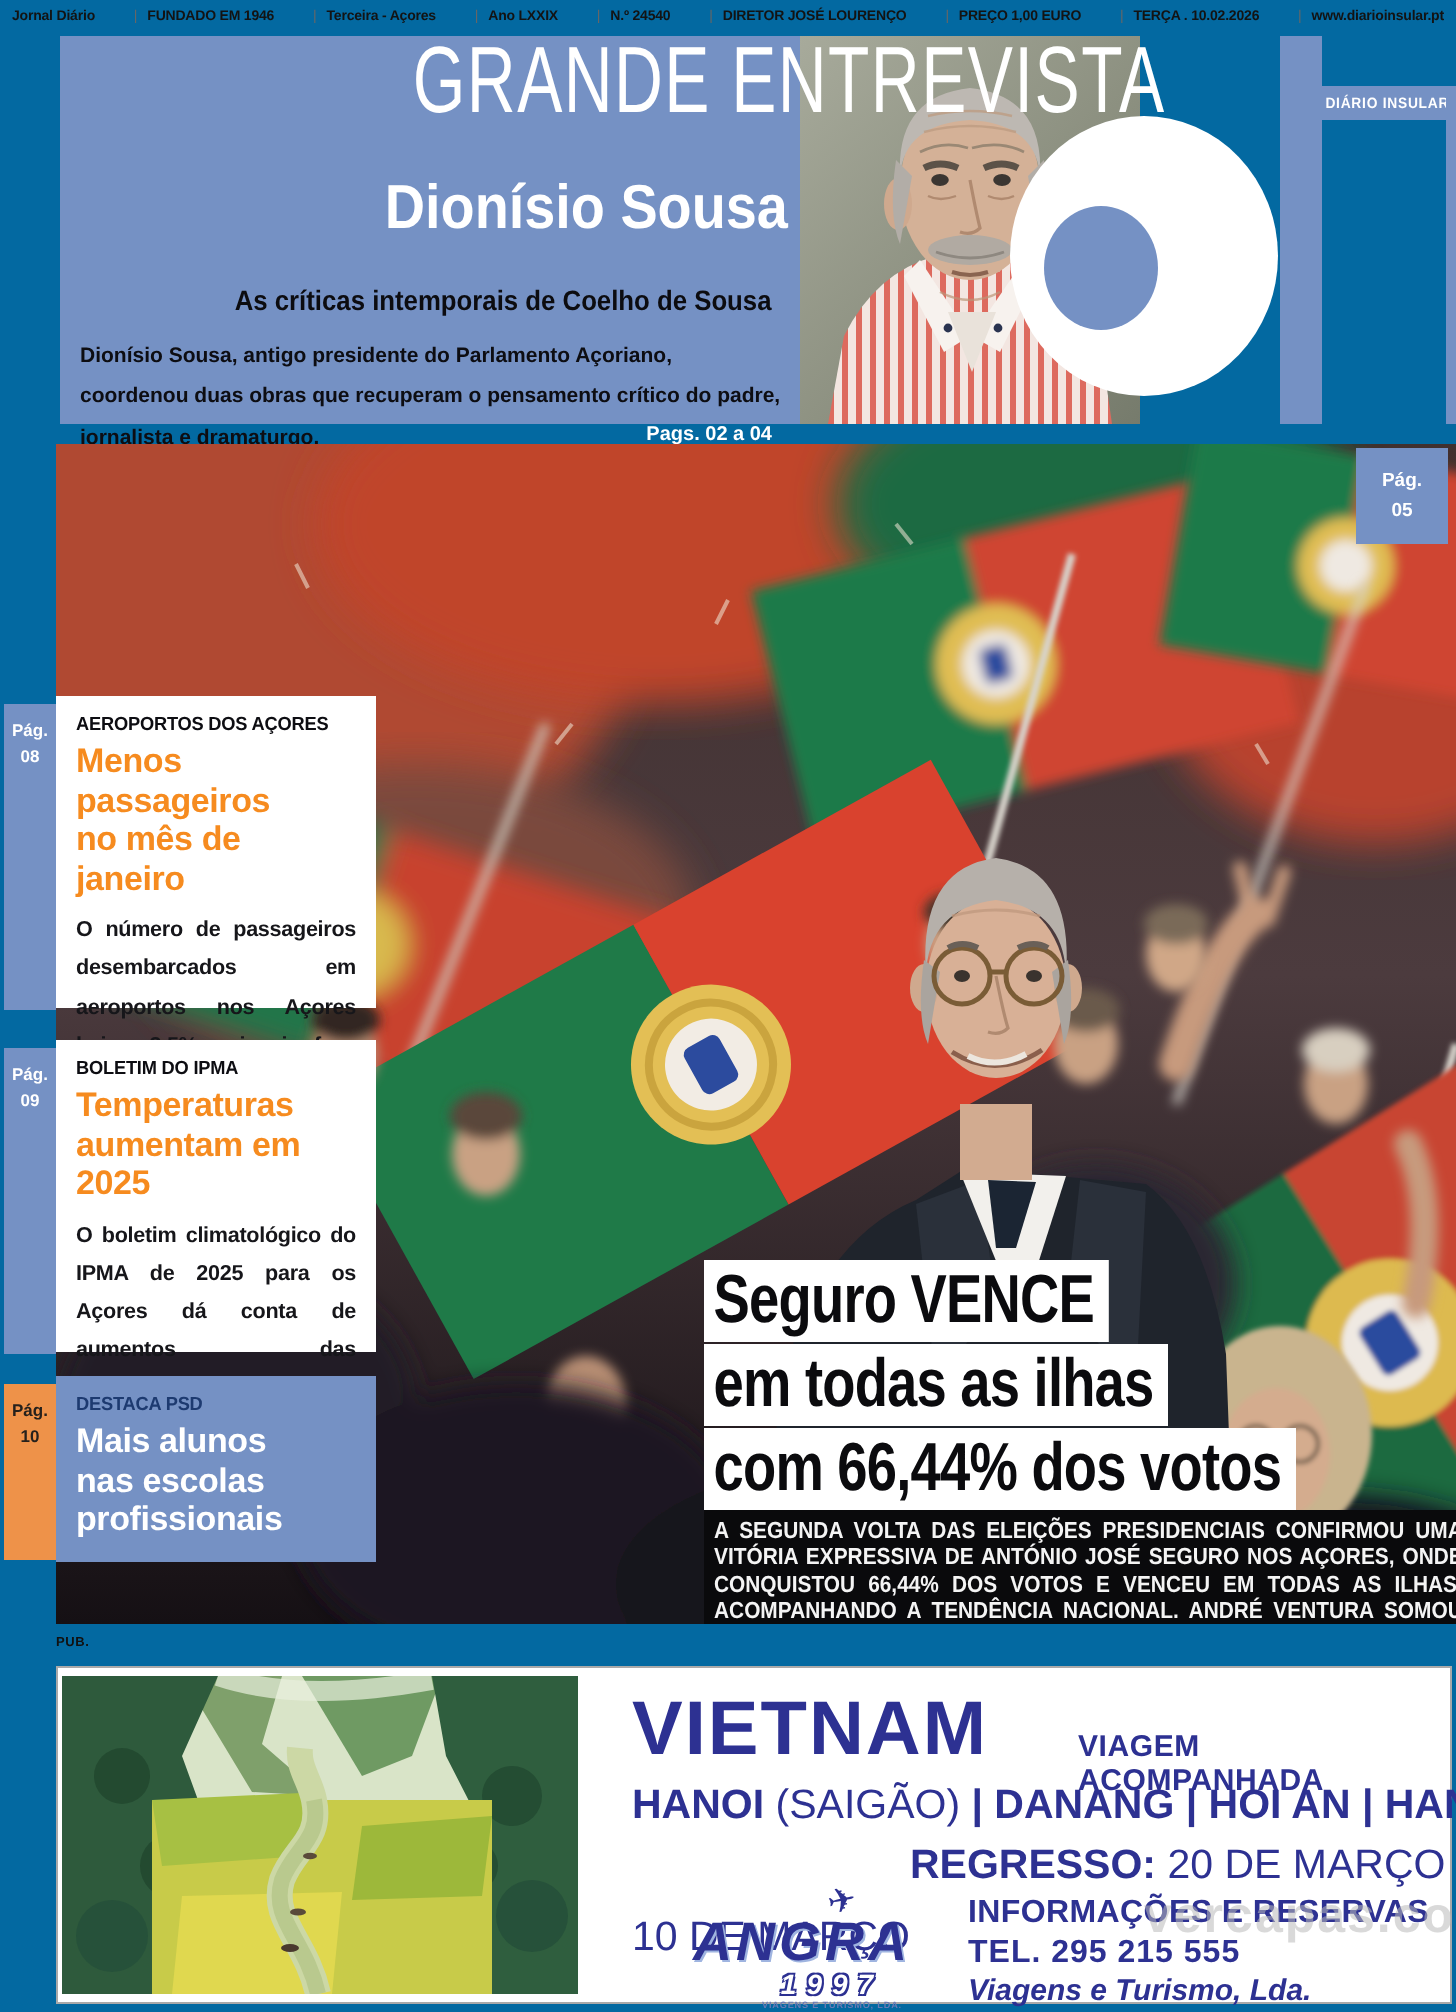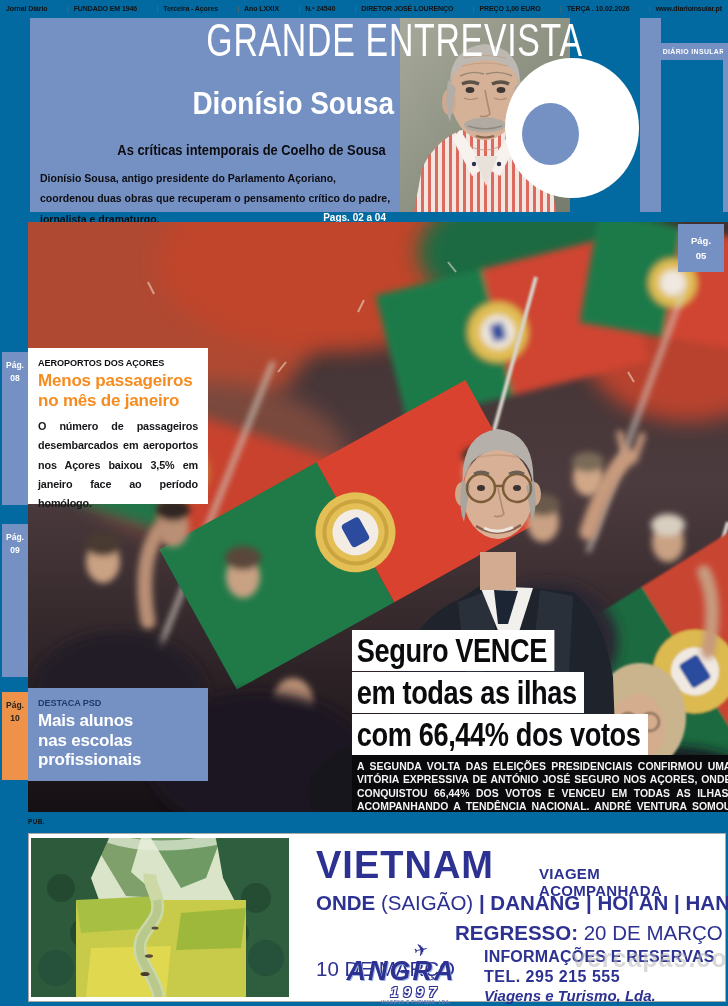--- a/index.html
+++ b/index.html
@@ -35,21 +35,21 @@
   .i-thin{position:absolute;left:723px;top:43px;width:5px;height:169px;background:#7591c4;}
   
   .mainphoto{position:absolute;left:28px;top:222px;width:700px;height:590px;overflow:hidden;background:#241c20;}
   .pagebadge{position:absolute;left:678px;top:224px;width:46px;height:48px;background:#7591c4;
       color:#fff;font-size:9.5px;font-weight:700;text-align:center;white-space:pre-line;
       display:flex;align-items:center;justify-content:center;line-height:1.6;}
   
   .stab{position:absolute;left:2px;width:26px;background:#7591c4;color:#fff;text-align:center;
       font-size:8.5px;font-weight:700;white-space:pre-line;line-height:1.5;padding-top:7px;box-sizing:border-box;}
   .stab.orange{background:#ee9249;color:#26211c;}
-  .sbox{position:absolute;left:28px;width:180px;background:#fff;box-sizing:border-box;padding:9px 10px;}
+  .sbox{position:absolute;left:28px;width:160px;background:#fff;box-sizing:border-box;padding:9px 10px;}
   .sbox.blue{background:#7591c4;}
   .skicker{font-size:9.5px;font-weight:800;color:#0d0d12;letter-spacing:-.1px;white-space:nowrap;transform:scaleX(.96);transform-origin:left;}
   .sbox.blue .skicker{color:#1d3a70;}
   .shead{font-size:17px;font-weight:800;color:#f68b1f;line-height:1.15;white-space:pre-line;margin-top:3px;letter-spacing:-.2px;}
   .sbox.blue .shead{color:#fff;}
   .sbody{font-size:10.8px;font-weight:700;color:#16161a;line-height:1.78;margin-top:7px;text-align:justify;letter-spacing:-.15px;}
   
   .headline{position:absolute;left:352px;top:630px;width:380px;}
   .hline{margin:0 0 1px 0;line-height:1;}
   .hline span{display:inline-block;background:#fff;color:#0b0b0e;font-size:34px;font-weight:800;
@@ -323,20 +323,26 @@
 08</div>
   <div class="sbox" style="top:348px;height:156px;">
     <div class="skicker">AEROPORTOS DOS AÇORES</div>
     <div class="shead">Menos passageiros
 no mês de janeiro</div>
     <div class="sbody">O número de passageiros desembarcados em aeroportos nos Açores baixou 3,5% em janeiro face ao período homólogo.</div>
   </div>
 
   <div class="stab" style="top:524px;height:153px;">Pág.
 09</div>
+  <div class="sbox" style="top:520px;height:156px;">
+    <div class="skicker">BOLETIM DO IPMA</div>
+    <div class="shead">Temperaturas
+aumentam em 2025</div>
+    <div class="sbody">O boletim climatológico do IPMA de 2025 para os Açores dá conta de aumentos das temperaturas do ar e do mar.</div>
+  </div>
 
   <div class="stab orange" style="top:692px;height:88px;">Pág.
 10</div>
   <div class="sbox blue" style="top:688px;height:93px;">
     <div class="skicker">DESTACA PSD</div>
     <div class="shead">Mais alunos
 nas escolas
 profissionais</div>
   </div>
 
@@ -372,21 +378,21 @@
         <path d="M128,159 C122,132 104,122 110,102 C116,86 130,82 126,62" stroke="#b9c98e" stroke-width="8" fill="none"></path>
         <ellipse cx="118" cy="118" rx="4" ry="1.8" fill="#5a4a3a"></ellipse>
         <ellipse cx="114" cy="136" rx="4.5" ry="2" fill="#4a3a2e"></ellipse>
         <ellipse cx="124" cy="90" rx="3.5" ry="1.6" fill="#5a4a3a"></ellipse>
         <path d="M78,0 Q120,14 185,2" stroke="#e8efdd" stroke-width="10" fill="none" opacity=".7"></path>
       </svg>
     </div>
     <div class="ad-title">VIETNAM</div>
     <div class="ad-tag">VIAGEM ACOMPANHADA</div>
     <div class="ad-route">
-      <span class="b">ONDE</span>
+      <span class="b">HANOI</span>
       <span class="r">(SAIGÃO)</span>
       <span class="b">| DANANG | HOI AN | HANOI</span>
     </div>
     <div class="ad-dates">
       <span class="dep">10 DE MARÇO</span>
       <span class="reg">
         <b>REGRESSO:</b>
         <span>20 DE MARÇO</span>
       </span>
     </div>

